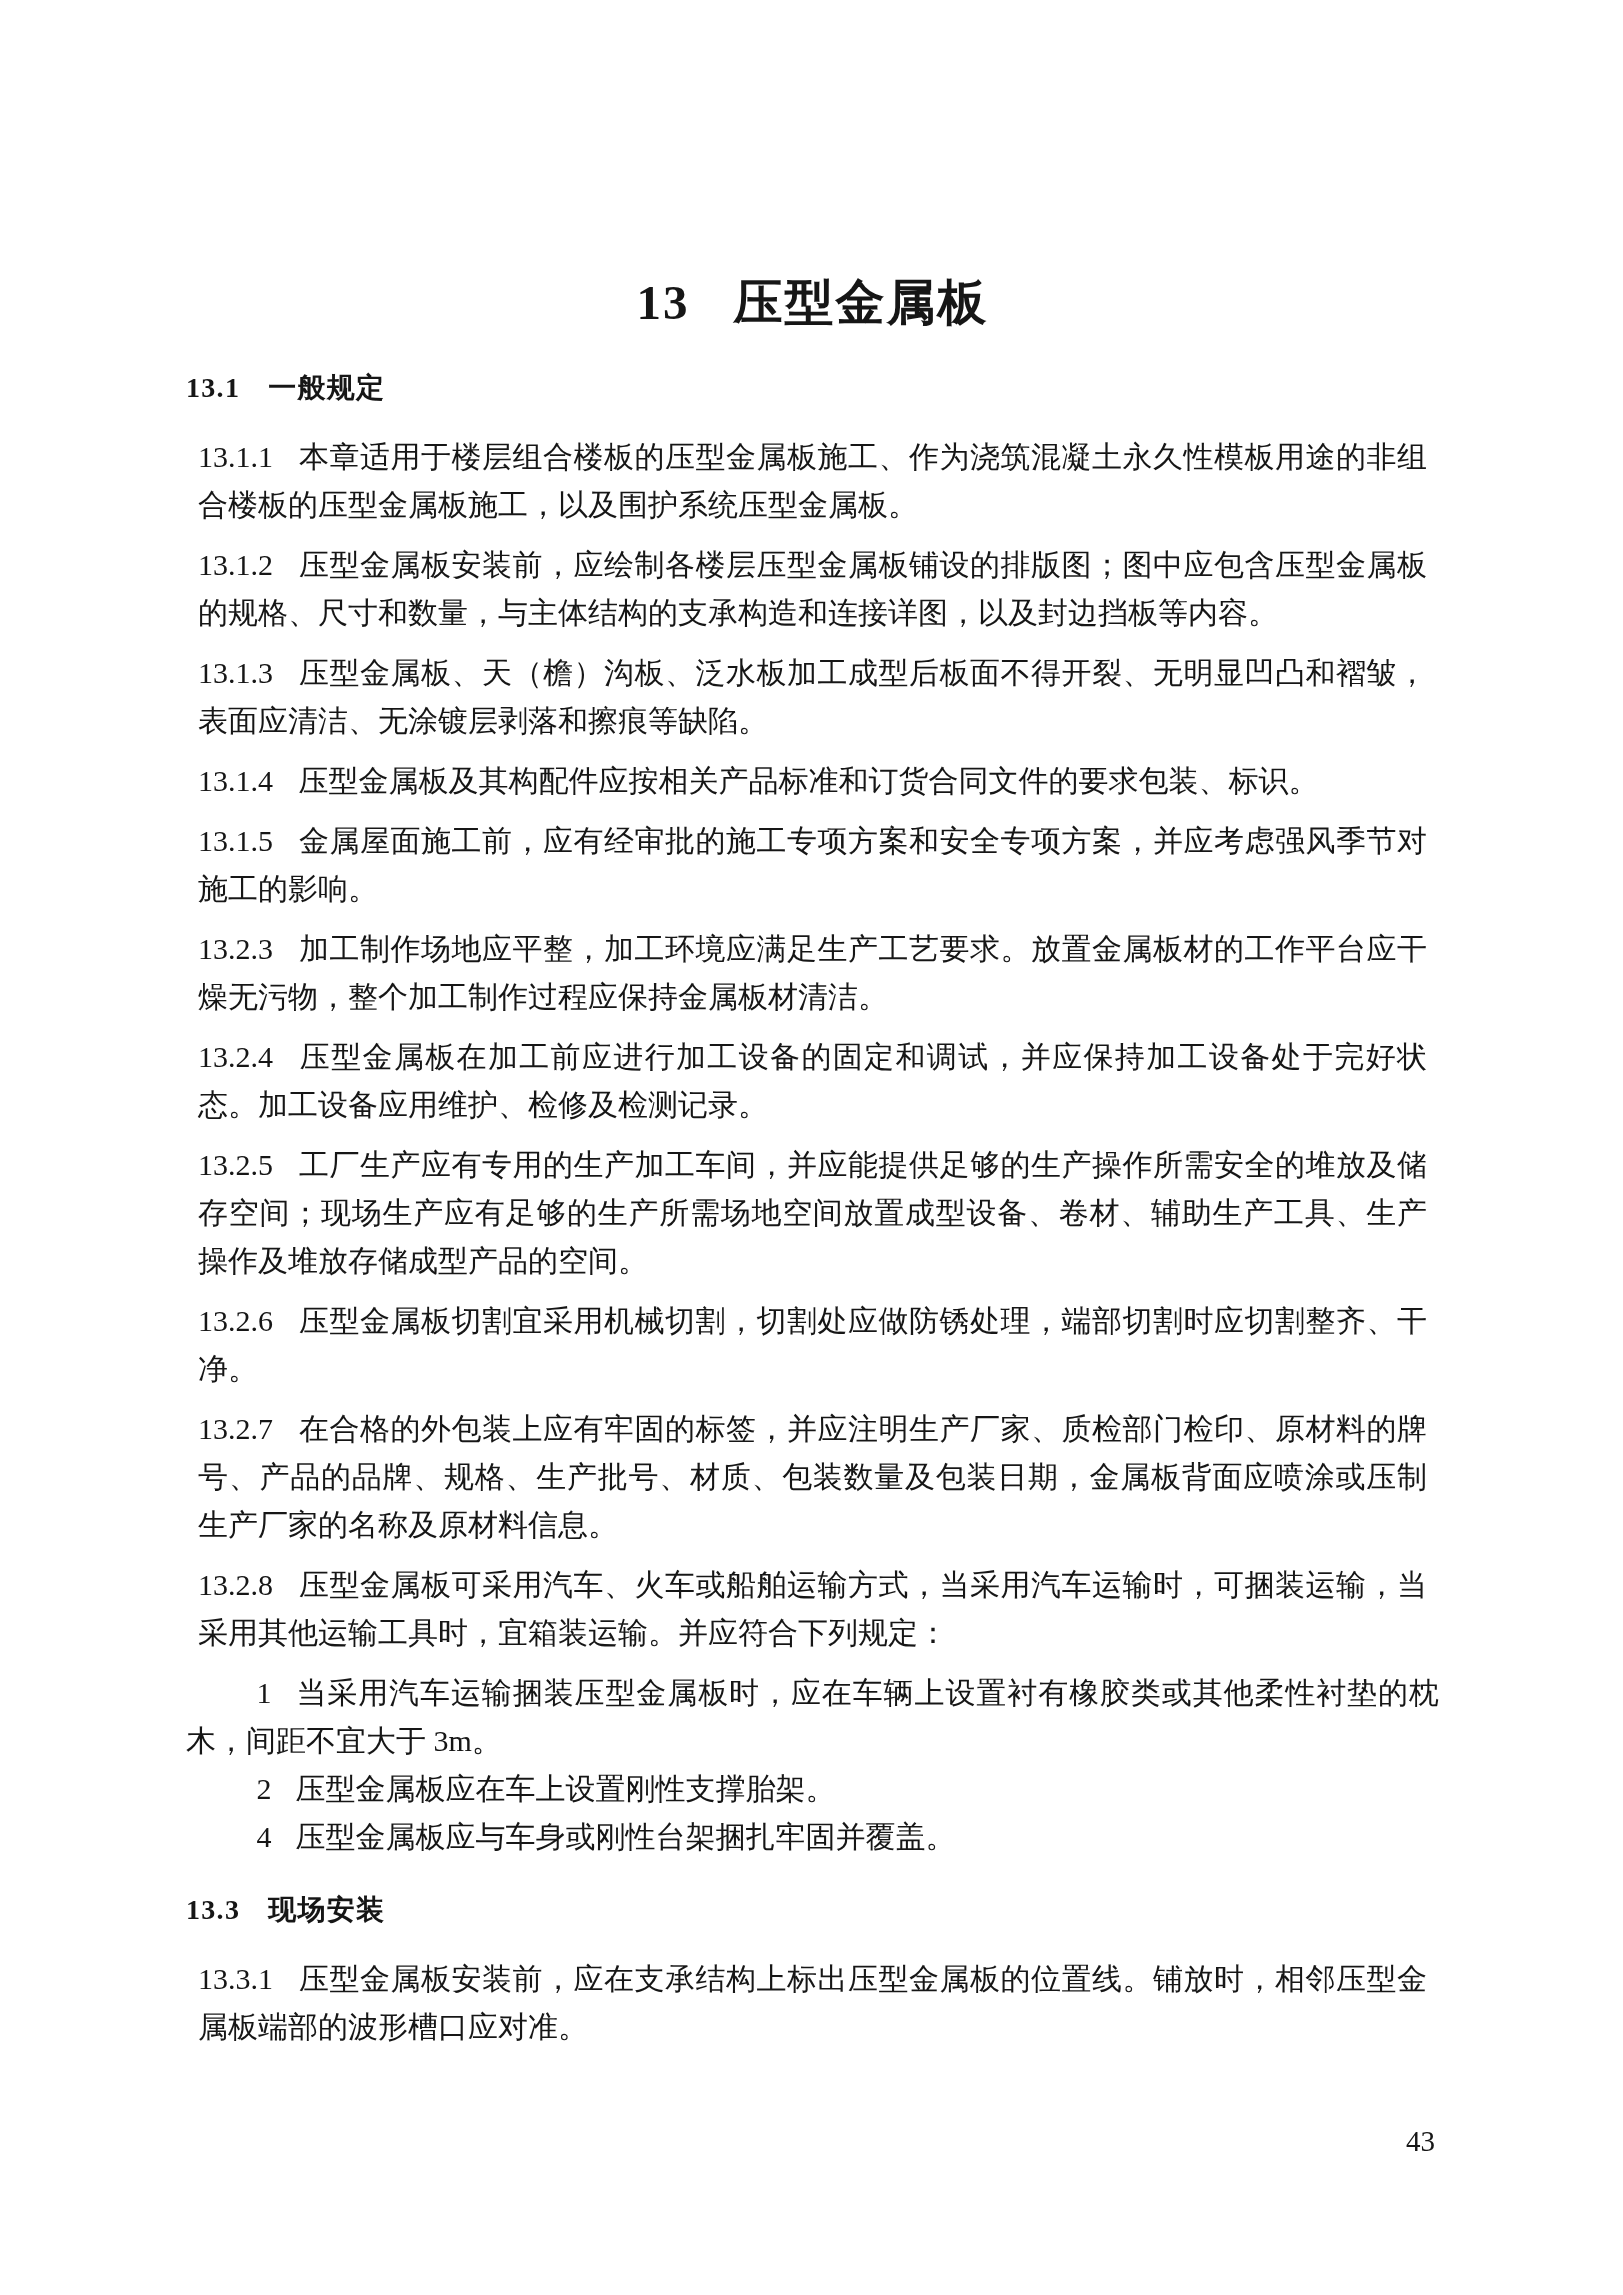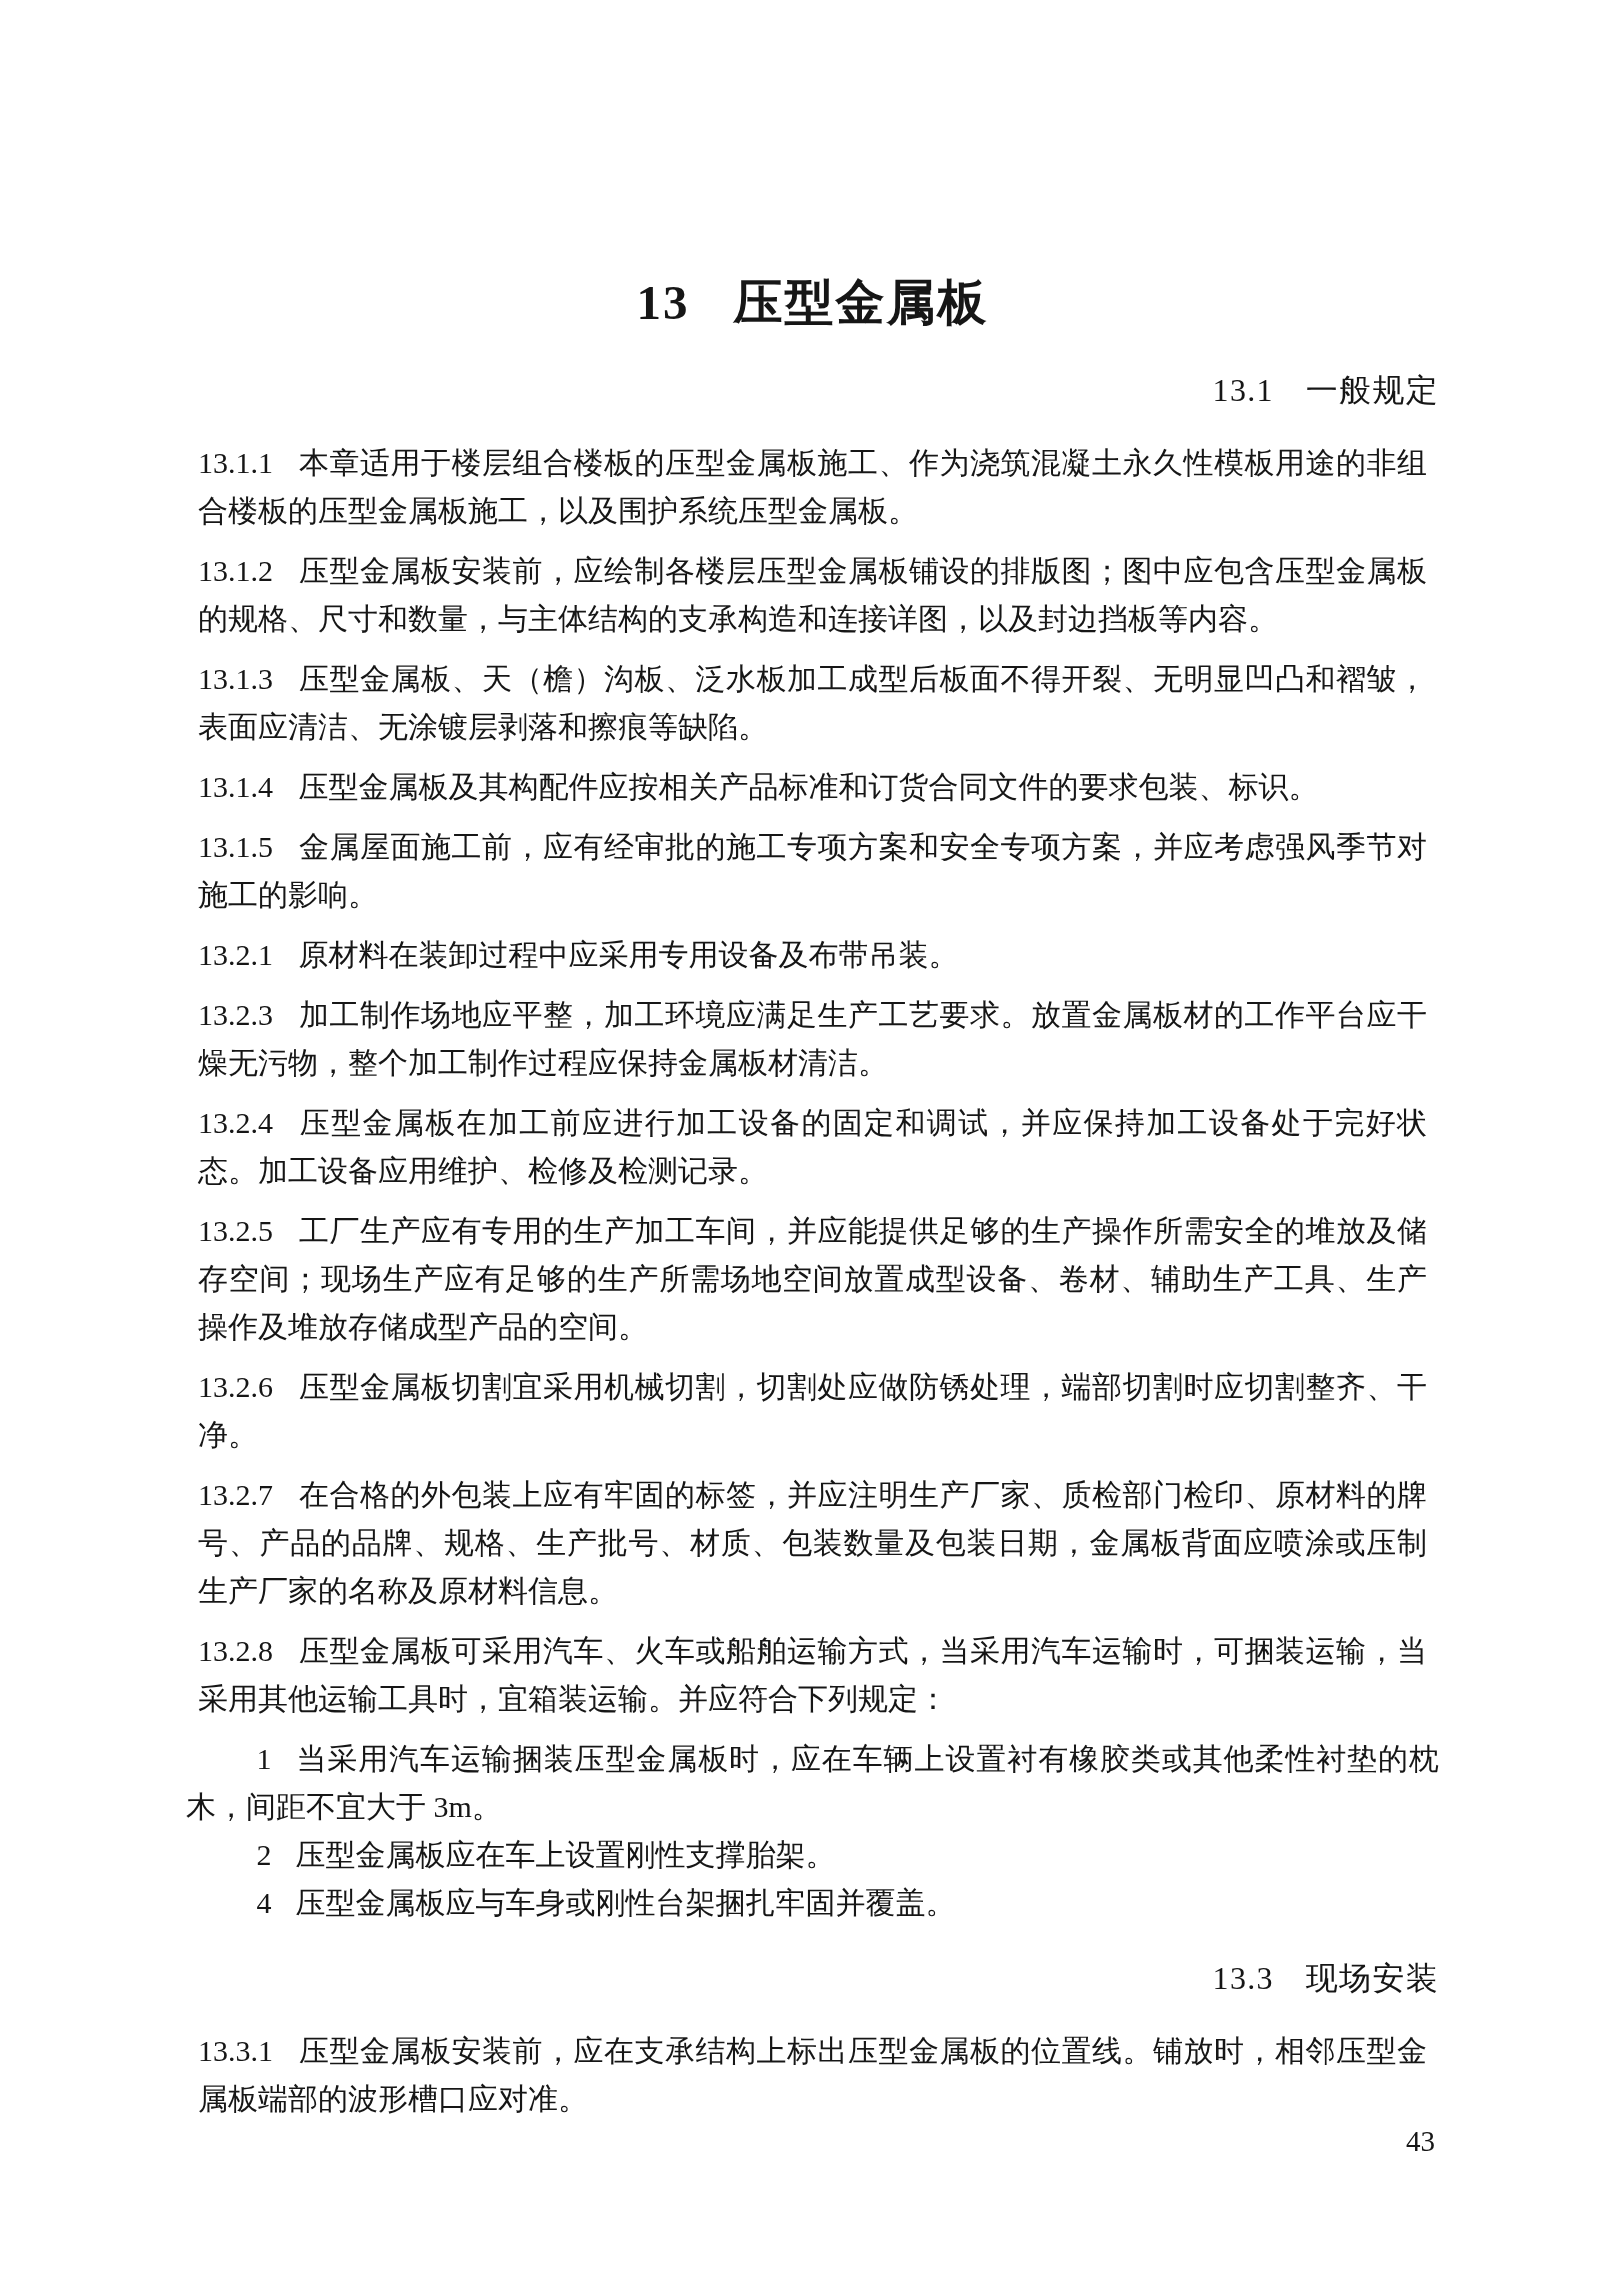--- a/index.html
+++ b/index.html
@@ -22,23 +22,23 @@
   h1.chapter-title {
     margin: 270px 0 33px 0;
     text-align: center;
     font-size: 49px;
     font-weight: 700;
     letter-spacing: 2px;
   }
   h1 .chapter-num { margin-right: 0.9em; }
   h2.section-heading {
     margin: 30px 0 26px 0;
-    text-align: right;
-    font-size: 32px;
-    font-weight: 400;
+    text-align: left;
+    font-size: 28px;
+    font-weight: 700;
     letter-spacing: 1.3px;
   }
   h2 .section-num { margin-right: 1.0em; }
   p.clause {
     margin: 12px;
     font-size: 30px;
     line-height: 48px;
     text-align: justify;
     word-break: break-all;
   }
@@ -86,23 +86,20 @@
     </p>
     <p class="clause">
       <span class="clause-num">13.1.4</span><span>压型金属板及其构配件应按相关产品标准和订货合同文件的要求包装、标识。</span>
     </p>
     <p class="clause">
       <span class="clause-num">13.1.5</span><span>金属屋面施工前，应有经审批的施工专项方案和安全专项方案，并应考虑强风季节对施工的影响。</span>
     </p>
 
 
     <p class="clause">
-      <span class="clause-num">13.2.1</span><span>原材料在装卸过程中应采用专用设备及布带吊装。</span>
-    </p>
-    <p class="clause">
       <span class="clause-num">13.2.3</span><span>加工制作场地应平整，加工环境应满足生产工艺要求。放置金属板材的工作平台应干燥无污物，整个加工制作过程应保持金属板材清洁。</span>
     </p>
     <p class="clause">
       <span class="clause-num">13.2.4</span><span>压型金属板在加工前应进行加工设备的固定和调试，并应保持加工设备处于完好状态。加工设备应用维护、检修及检测记录。</span>
     </p>
     <p class="clause">
       <span class="clause-num">13.2.5</span><span>工厂生产应有专用的生产加工车间，并应能提供足够的生产操作所需安全的堆放及储存空间；现场生产应有足够的生产所需场地空间放置成型设备、卷材、辅助生产工具、生产操作及堆放存储成型产品的空间。</span>
     </p>
     <p class="clause">
       <span class="clause-num">13.2.6</span><span>压型金属板切割宜采用机械切割，切割处应做防锈处理，端部切割时应切割整齐、干净。</span>

